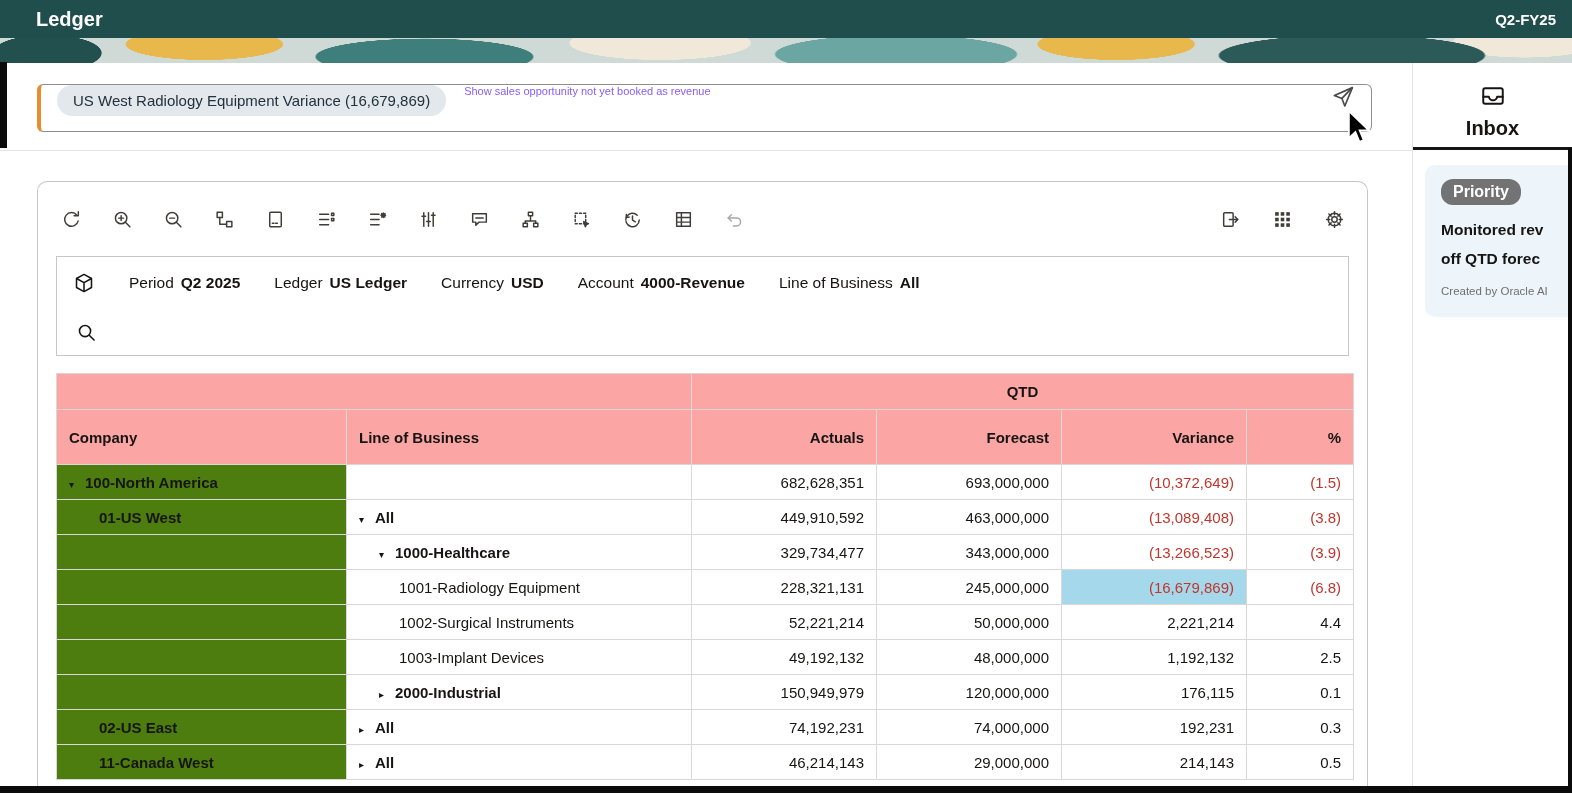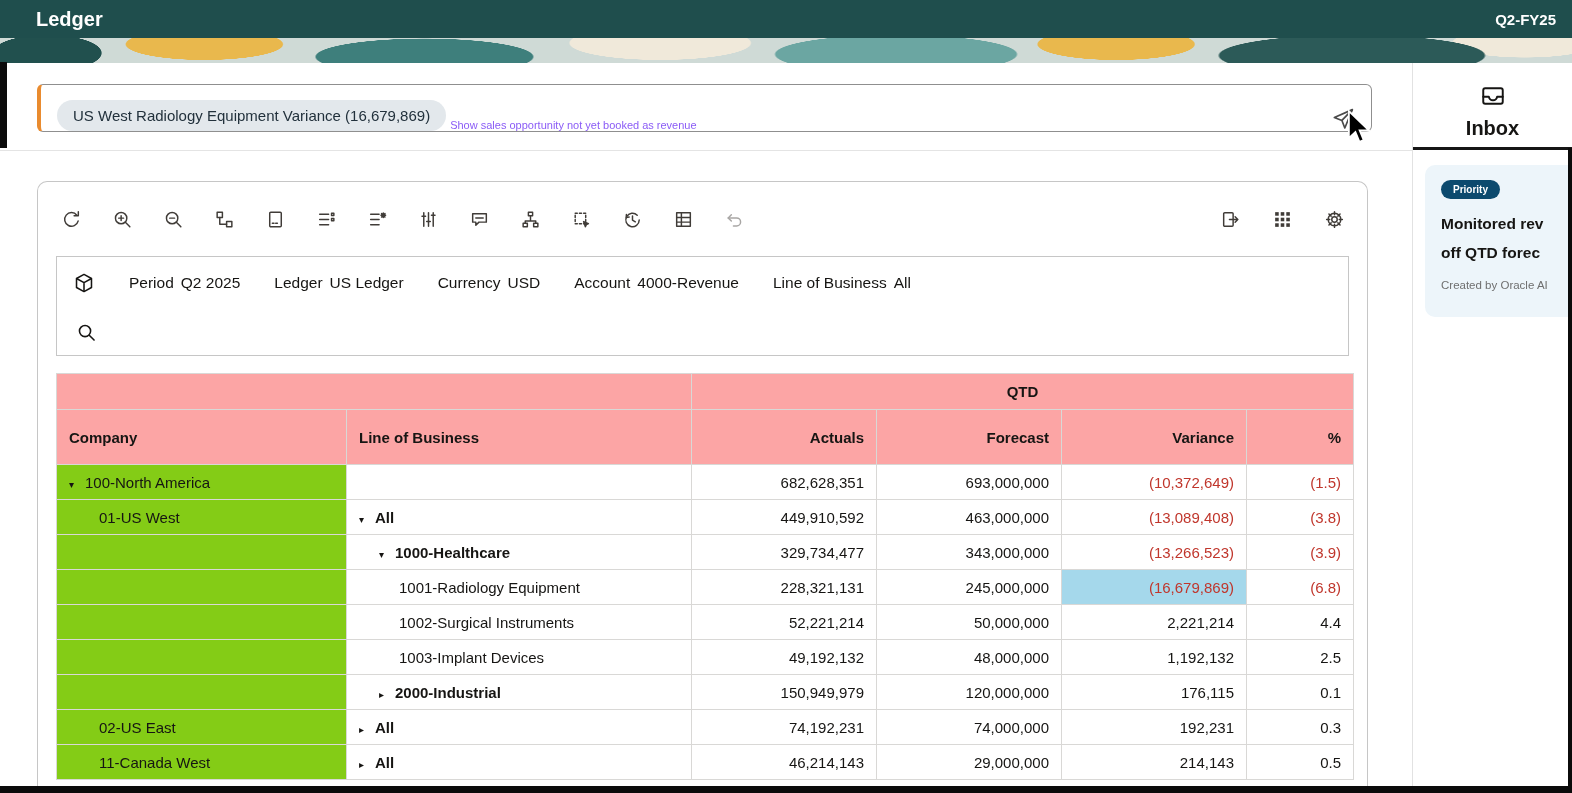--- a/index.html
+++ b/index.html
@@ -23,66 +23,66 @@
       radial-gradient(ellipse 130px 26px at 71% 25%,#e9b84d 0 60%,transparent 61%),
       radial-gradient(ellipse 220px 34px at 86% 70%,#2c5a58 0 60%,transparent 61%),
       radial-gradient(ellipse 120px 24px at 97% 20%,#f0e9da 0 60%,transparent 61%)}
 
   .main{position:absolute;top:63px;left:0;width:1412px;bottom:0;background:#fff}
   .panel{position:absolute;top:63px;left:1412px;right:0;bottom:0;background:#fff;border-left:1px solid #e2e2e2}
 
   
   .prompt-box{position:absolute;top:21px;left:37px;width:1335px;height:48px;box-sizing:border-box;
               border:1px solid #8f8f8f;border-left:4px solid #e98b2f;border-radius:6px;
-              display:flex;align-items:flex-end;padding:0 16px;gap:4px;background:#fff}
+              display:flex;align-items:flex-start;padding:0 16px;gap:18px;background:#fff}
   .chip{background:#e3e8ec;border-radius:16px;padding:7px 16px;font-size:15px;color:#22313c;white-space:nowrap;cursor:pointer}
   .prompt-text{font-size:11px;color:#8b5cf6;white-space:nowrap}
   .send-btn{margin-left:auto;cursor:pointer;display:flex}
   .main-divider{position:absolute;top:87px;left:0;width:1412px;height:1px;background:#e4e4e4}
 
   
   .workspace{position:absolute;top:118px;left:37px;width:1331px;bottom:0;box-sizing:border-box;
              border:1px solid #c6c6c6;border-bottom:none;border-radius:10px 10px 0 0;background:#fff}
   .toolbar{height:74px;display:flex;align-items:center;padding:0 22px;box-sizing:border-box}
   .tool-left{display:flex;gap:29px;align-items:center}
   .tool-right{display:flex;gap:30px;align-items:center;margin-left:auto}
   .tool-icon{width:22px;height:22px;display:flex;align-items:center;justify-content:center;cursor:pointer}
   .tool-icon.dim{opacity:.45}
 
   
   .pov{margin:0 18px;border:1px solid #c6c6c6;border-radius:0;box-sizing:border-box}
   .pov-row1{display:flex;align-items:center;height:52px;padding:0 16px;gap:34px}
   .pov-item{display:flex;gap:7px;font-size:15.5px;align-items:baseline;cursor:pointer;white-space:nowrap}
-  .pov-item b{font-weight:400}
+  .pov-item b{font-weight:700}
   .pov-row2{height:46px;display:flex;align-items:center;padding:0 18px}
 
   
   .grid-wrap{margin:17px 0 0 18px}
   table.grid{border-collapse:collapse;table-layout:fixed;width:1297px;font-size:15px}
   .grid th,.grid td{border:1px solid #d9d8d6;box-sizing:border-box;padding:0 12px;overflow:hidden;white-space:nowrap}
   .grid thead th{background:#fca5a5;font-weight:700;text-align:left}
   .grid tr.h1 th{height:36px}
   .grid tr.h2 th{height:55px}
   .th-num{text-align:right !important}
   .qtd-th{text-align:center !important}
   .grid td{height:35px;background:#fff}
-  td.c-company{background:#84cc16;font-weight:400}
+  td.c-company{background:#4d7c0f;font-weight:700}
   td.c-num{text-align:right}
   td.neg{color:#c0362c}
   td.hl{background:#a5d8eb}
   td.lob-bold{font-weight:700}
   .caret{display:inline-block;width:16px;font-size:10px;color:#161513;cursor:pointer}
 
   
   .inbox-head{position:absolute;top:20px;left:0;right:0;text-align:center;cursor:pointer}
   .inbox-label{display:block;font-size:20px;font-weight:700;margin-top:4px}
   .tab-underline{position:absolute;top:84px;left:0;right:0;height:3px;background:#161616}
   .note-card{position:absolute;top:102px;left:12px;right:-26px;border-radius:10px;background:#edf5fa;
              padding:14px 16px;box-sizing:border-box;height:152px}
-  .badge{display:inline-block;background:#0c4a6e;color:#fff;font-size:10px;font-weight:700;padding:4px 12px;border-radius:12px}
+  .badge{display:inline-block;background:#737373;color:#fff;font-size:16px;font-weight:700;padding:4px 12px;border-radius:12px}
   .note-title{font-size:15.5px;font-weight:700;line-height:29px;margin-top:10px;white-space:nowrap}
   .note-title + .note-title{margin-top:0}
   .note-by{font-size:11.5px;color:#6f6f6f;margin-top:12px;white-space:nowrap}
 
   
   .cursor{position:absolute;left:1346px;top:110px;z-index:50;pointer-events:none}
   .edge-left{position:absolute;left:0;top:62px;width:7px;height:86px;background:#0b0b0b;z-index:40}
   .edge-bottom{position:absolute;left:0;right:0;bottom:0;height:7px;background:#0b0b0b;z-index:40}
   .edge-right{position:absolute;right:0;top:148px;bottom:0;width:4px;background:#0b0b0b;z-index:40}
 </style>

